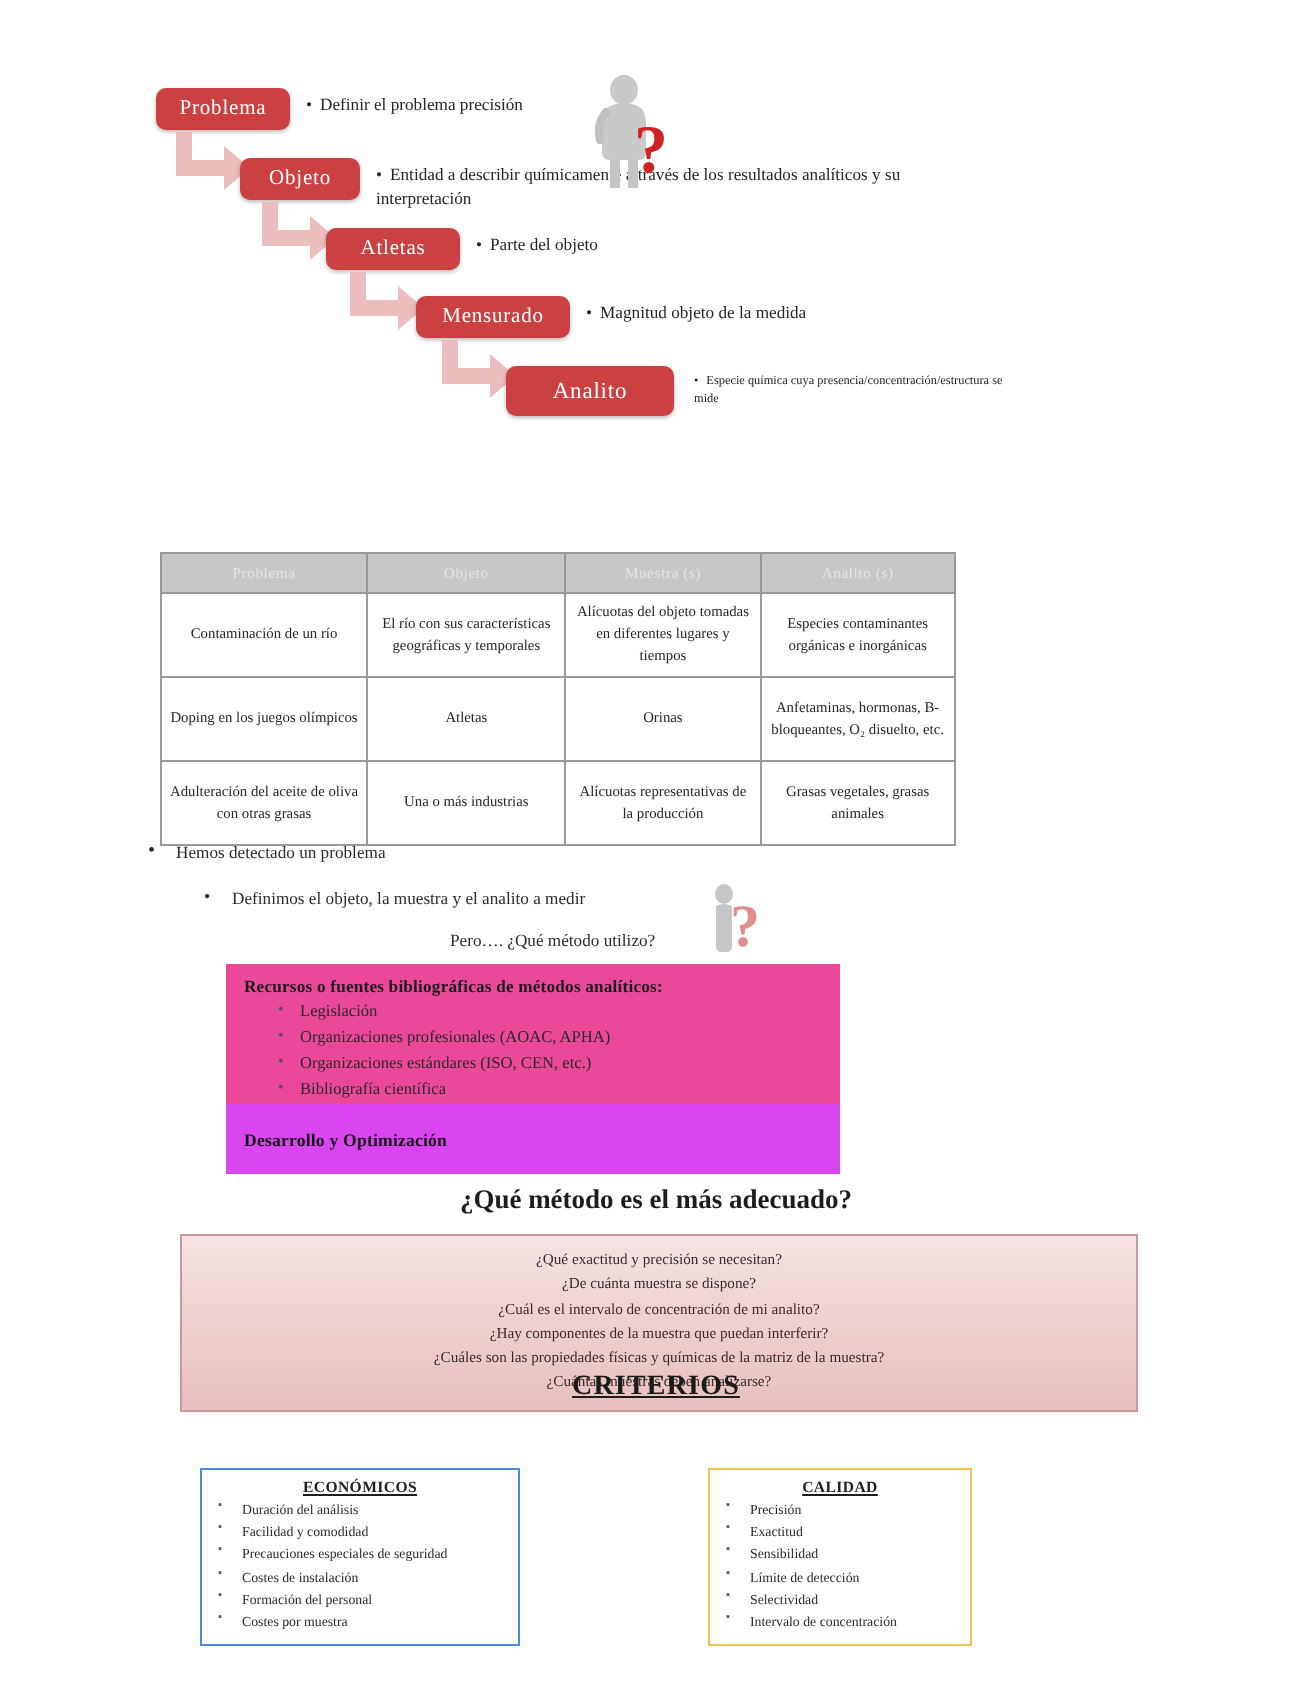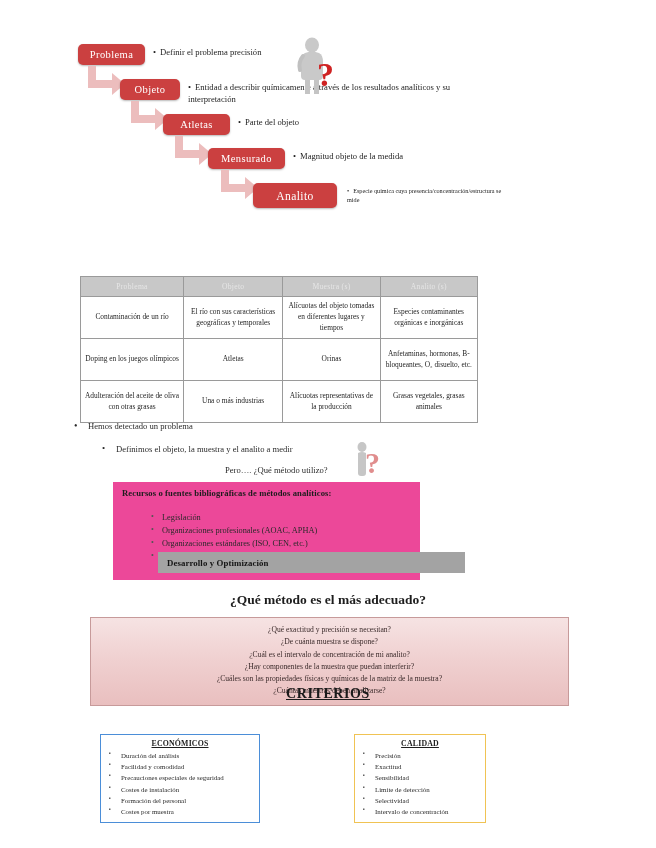--- a/index.html
+++ b/index.html
@@ -83,30 +83,30 @@
   .resbox{
     position:absolute;left:113px;top:449px;width:307px;
     background:#ec4899;
     padding:4px 0 5px 0;
     box-sizing:border-box;
   }
   .resbox .hd{
     font-size:8.6px;font-weight:bold;color:#1c1c1c;
     padding:2px 0 2px 9px;letter-spacing:.1px;
   }
-  .resbox ul{margin:12px;padding:0 0 0 26px;list-style:none;font-family:Liberation Serif, serif;}
+  .resbox ul{margin:0;padding:0 0 0 26px;list-style:none;font-family:Liberation Serif, serif;}
   .resbox li{
     font-size:8.3px;color:#2a2a2a;line-height:1.55;position:relative;padding-left:11px;
   }
   .resbox li:before{content:"•";position:absolute;left:0;top:-1px;font-size:8px;color:#555;}
 
   .bluebar{
-    position:absolute;left:113px;top:519px;width:307px;height:21px;
-    background:#a3a3a3;
-    display:flex;align-items:center;margin-left:45px;
+    position:absolute;left:113px;top:519px;width:307px;height:35px;
+    background:#d946ef;
+    display:flex;align-items:center;
   }
   .bluebar span{
     font-size:8.8px;font-weight:bold;color:#141414;padding-left:9px;letter-spacing:.1px;
   }
 
   
   .qtitle{
     position:absolute;left:0;top:559px;width:656px;text-align:center;
     font-size:13.5px;font-weight:bold;color:#1d1d1d;
   }

